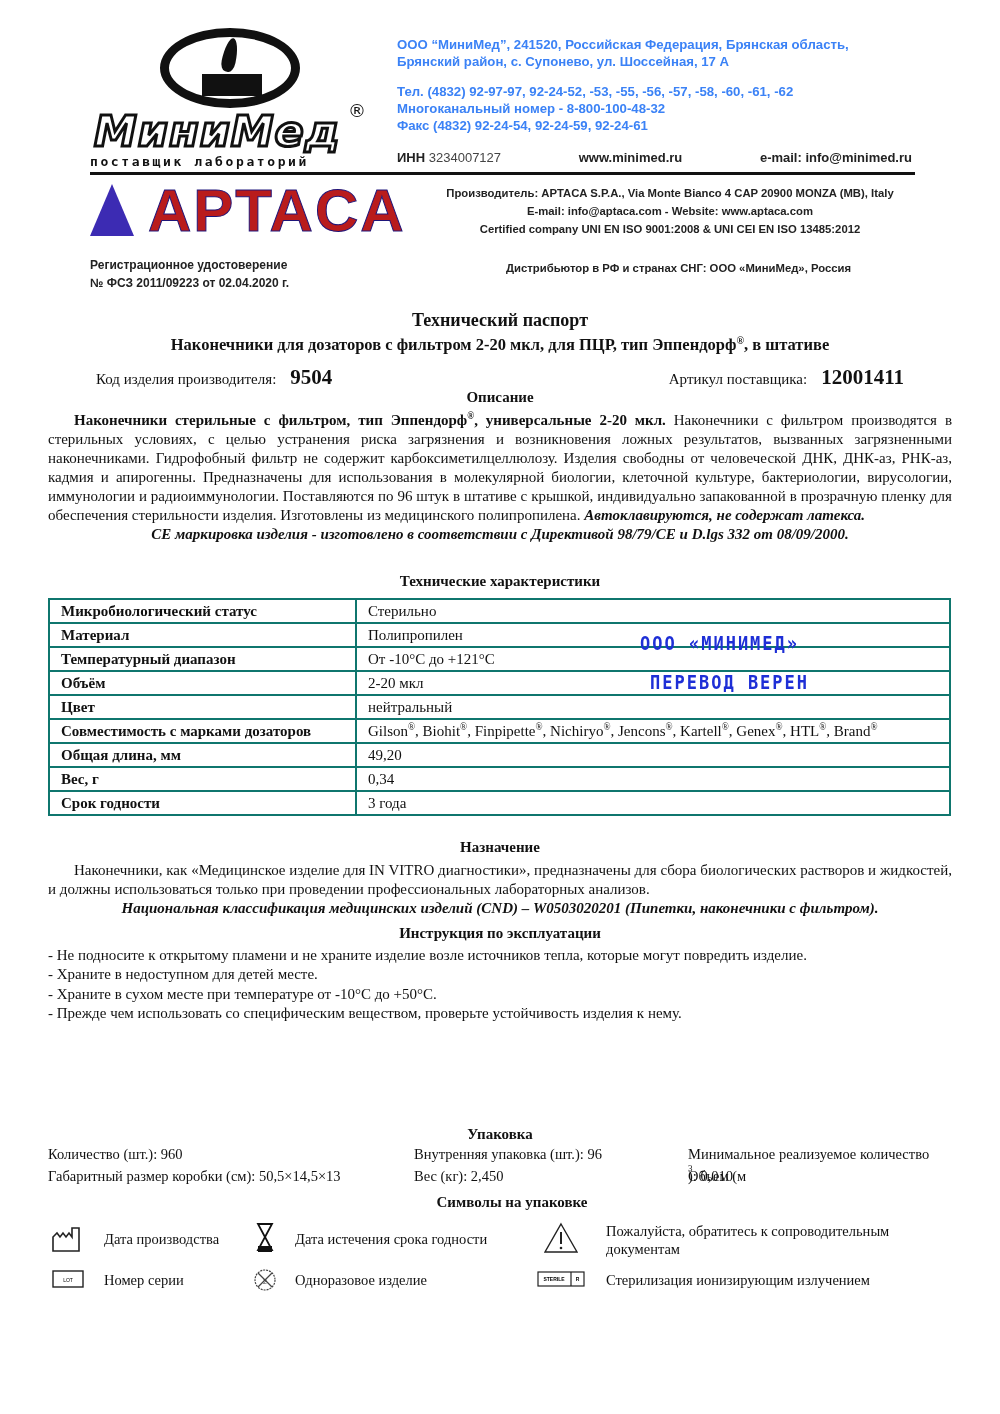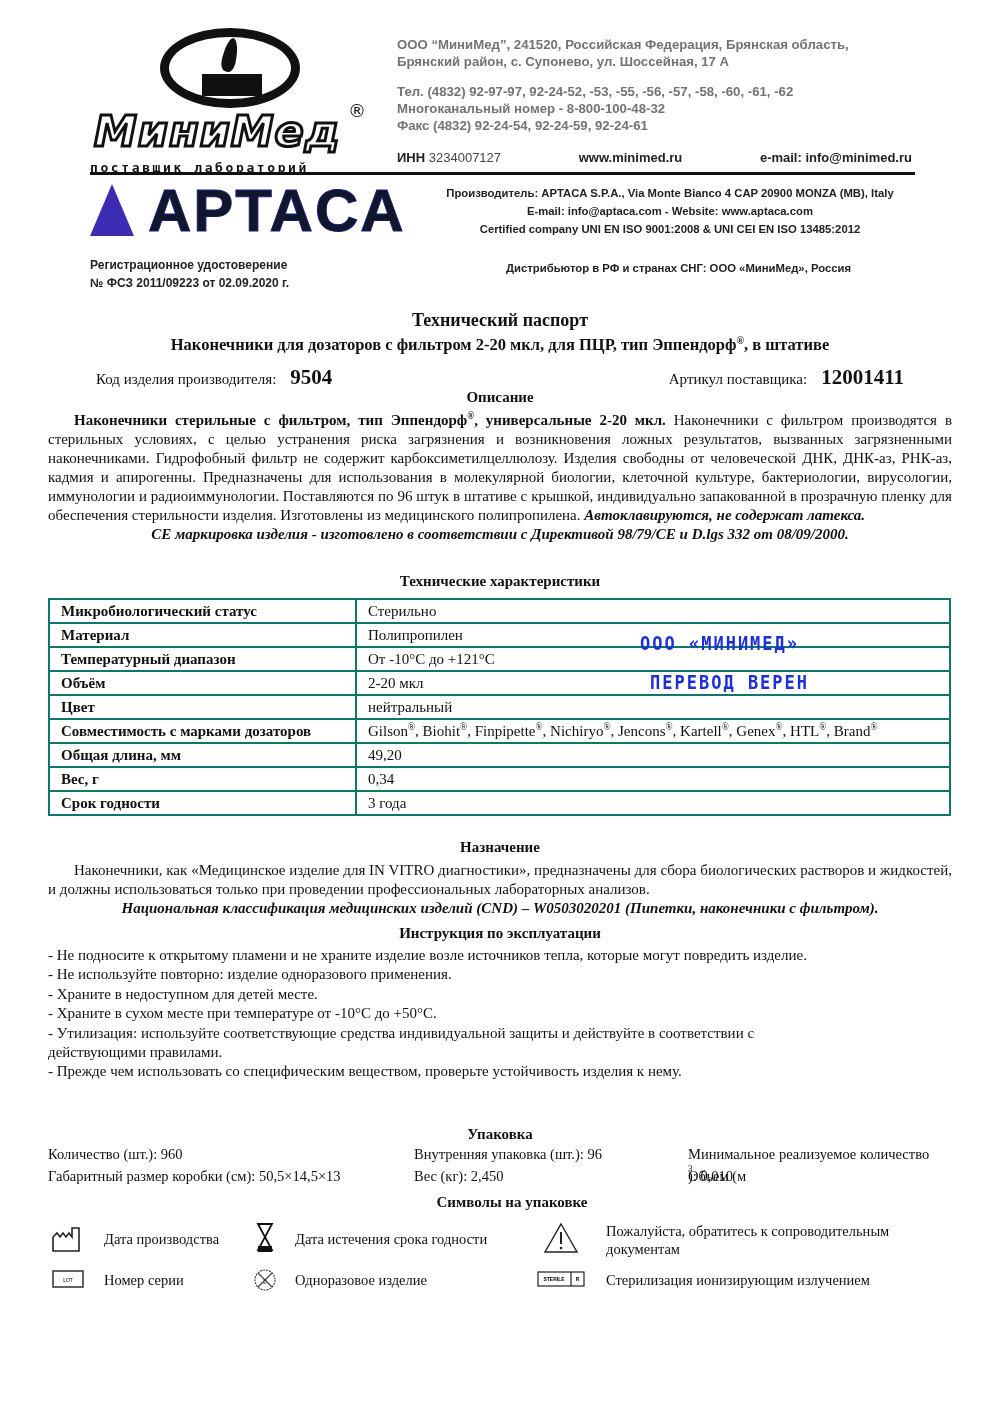--- a/index.html
+++ b/index.html
@@ -5,30 +5,30 @@
   html, body { margin: 0; padding: 0; background: #ffffff; }
   body { width: 1000px; height: 1414px; position: relative; overflow: hidden; color: #111; font-family: "Liberation Serif", serif; }
   .abs { position: absolute; }
   
   .logo-mm { left: 90px; top: 28px; width: 290px; height: 140px; }
   .mm-oval { position: absolute; left: 70px; top: 0; width: 140px; height: 80px; border: 9px solid #111; border-radius: 50%; box-sizing: border-box; }
   .mm-block { position: absolute; left: 112px; top: 46px; width: 60px; height: 22px; background: #111; }
   .mm-flame { position: absolute; left: 133px; top: 10px; width: 14px; height: 34px; background: #111; border-radius: 50% 50% 40% 40% / 70% 70% 30% 30%; transform: rotate(12deg); }
   .mm-word { position: absolute; left: 4px; top: 78px; font-family: "DejaVu Sans", sans-serif; font-weight: bold; font-size: 43px; color: #fff; -webkit-text-stroke: 3px #111; letter-spacing: 1px; font-style: italic; }
   .mm-reg { position: absolute; left: 258px; top: 72px; font-family: "DejaVu Sans", sans-serif; font-size: 18px; }
-  .mm-tag { position: absolute; left: 0px; top: 132px; font-family: "DejaVu Sans Mono", monospace; font-weight: bold; font-size: 13px; letter-spacing: 2.6px; white-space: nowrap; }
-  .company { left: 397px; top: 36px; width: 540px; font-family: "Liberation Sans", sans-serif; font-weight: bold; font-size: 13.2px; line-height: 17px; color: #737373; }
+  .mm-tag { position: absolute; left: 0px; top: 126px; font-family: "DejaVu Sans Mono", monospace; font-weight: bold; font-size: 13px; letter-spacing: 2.6px; white-space: nowrap; }
+  .company { left: 397px; top: 36px; width: 540px; font-family: "Liberation Sans", sans-serif; font-weight: bold; font-size: 13.2px; line-height: 17px; color: #3b82f6; }
   .company p { margin: 0; }
   .company .gap { height: 13px; }
   .inn-row { left: 397px; top: 150px; width: 515px; font-family: "Liberation Sans", sans-serif; font-size: 13px; font-weight: bold; color: #222; display: flex; justify-content: space-between; }
   .inn-row .inn-val { font-weight: normal; color: #444; }
   .hr1 { left: 90px; top: 172px; width: 825px; height: 3px; background: #111; }
   .artaca-logo { left: 90px; top: 180px; width: 325px; height: 60px; }
   .ar-tri { position: absolute; left: 0; top: 4px; width: 0; height: 0; border-left: 22px solid transparent; border-right: 22px solid transparent; border-bottom: 52px solid #3c2bb3; }
-  .ar-word { position: absolute; left: 58px; top: -4px; font-family: "Liberation Sans", sans-serif; font-weight: bold; font-size: 60px; color: #0f172a; letter-spacing: 2px; -webkit-text-stroke: 1px #1e157a; }
+  .ar-word { position: absolute; left: 58px; top: -4px; font-family: "Liberation Sans", sans-serif; font-weight: bold; font-size: 60px; color: #b91c1c; letter-spacing: 2px; -webkit-text-stroke: 1px #1e157a; }
   .manuf { left: 420px; top: 184px; width: 500px; font-family: "Liberation Sans", sans-serif; font-weight: bold; font-size: 11.3px; line-height: 18px; color: #222; text-align: center; }
   .manuf p { margin: 0; }
   .reg { left: 90px; top: 256px; font-family: "Liberation Sans", sans-serif; font-weight: bold; font-size: 12px; line-height: 18px; color: #222; }
   .reg p { margin: 0; }
   .distr { left: 506px; top: 262px; font-family: "Liberation Sans", sans-serif; font-weight: bold; font-size: 11.3px; color: #222; }
   
   .doc-title { left: 0; width: 1000px; top: 310px; text-align: center; font-weight: bold; font-size: 18px; }
   .doc-subtitle { left: 0; width: 1000px; top: 335px; text-align: center; font-weight: bold; font-size: 16.5px; }
   .sup { font-size: 0.62em; vertical-align: super; line-height: 0; }
   .codes { left: 96px; width: 808px; top: 365px; font-size: 15px; display: flex; justify-content: space-between; }
@@ -84,21 +84,21 @@
 </div>
 
 <div class="abs manuf">
   <p>Производитель: APTACA S.P.A., Via Monte Bianco 4 CAP 20900 MONZA (MB), Italy</p>
   <p>E-mail: info@aptaca.com - Website: www.aptaca.com</p>
   <p>Certified company UNI EN ISO 9001:2008 &amp; UNI CEI EN ISO 13485:2012</p>
 </div>
 
 <div class="abs reg">
   <p>Регистрационное удостоверение</p>
-  <p>№ ФСЗ 2011/09223 от 02.09.2020 г.</p>
+  <p>№ ФСЗ 2011/09223 от 02.04.2020 г.</p>
 </div>
 <div class="abs distr">Дистрибьютор в РФ и странах СНГ: ООО «МиниМед», Россия</div>
 
 <div class="abs doc-title">Технический паспорт</div>
 <div class="abs doc-subtitle"><span>Наконечники для дозаторов с фильтром 2-20 мкл, для ПЦР, тип Эппендорф</span><span class="sup">®</span><span>, в штативе</span></div>
 
 <div class="abs codes">
   <span><span>Код изделия производителя:</span><b>9504</b></span>
   <span><span>Артикул поставщика:</span><b>12001411</b></span>
 </div>
@@ -155,24 +155,22 @@
 
 <div class="abs sec-h" style="top:839px;">Назначение</div>
 <div class="abs para" style="top:861px;">
   <p class="indent">Наконечники, как «Медицинское изделие для IN VITRO диагностики», предназначены для сбора биологических растворов и жидкостей, и должны использоваться только при проведении профессиональных лабораторных анализов.</p>
   <p class="center-it">Национальная классификация медицинских изделий (CND) – W0503020201 (Пипетки, наконечники с фильтром).</p>
 </div>
 
 <div class="abs sec-h" style="top:925px;">Инструкция по эксплуатации</div>
 <div class="abs instr">
   <p>- Не подносите к открытому пламени и не храните изделие возле источников тепла, которые могут повредить изделие.</p>
-  <p>- Не используйте повторно: изделие одноразового применения.</p>
   <p>- Храните в недоступном для детей месте.</p>
   <p>- Храните в сухом месте при температуре от  -10°C до +50°C.</p>
-  <p style="width:800px;">- Утилизация: используйте соответствующие средства индивидуальной защиты и действуйте в соответствии с действующими правилами.</p>
   <p>- Прежде чем использовать со специфическим веществом, проверьте устойчивость изделия к нему.</p>
 </div>
 
 <div class="abs sec-h" style="top:1126px;">Упаковка</div>
 <div class="abs pack-row" style="top:1146px;">
   <span style="left:0;">Количество (шт.): 960</span>
   <span style="left:366px;">Внутренняя упаковка (шт.): 96</span>
   <span style="left:640px;">Минимальное реализуемое количество</span>
 </div>
 <div class="abs pack-row" style="top:1168px;">

